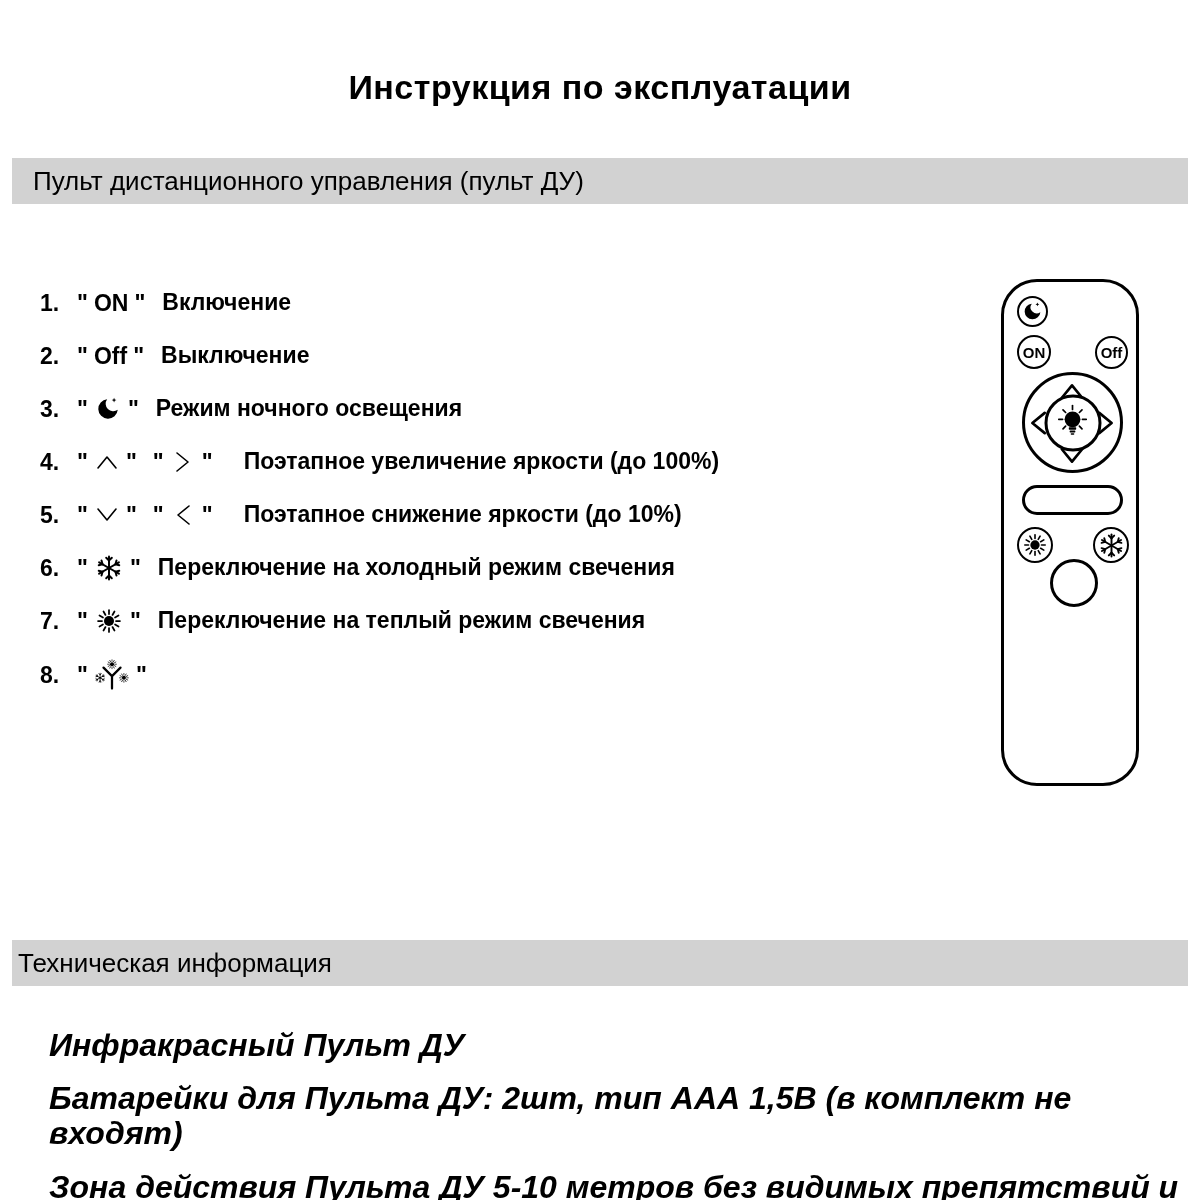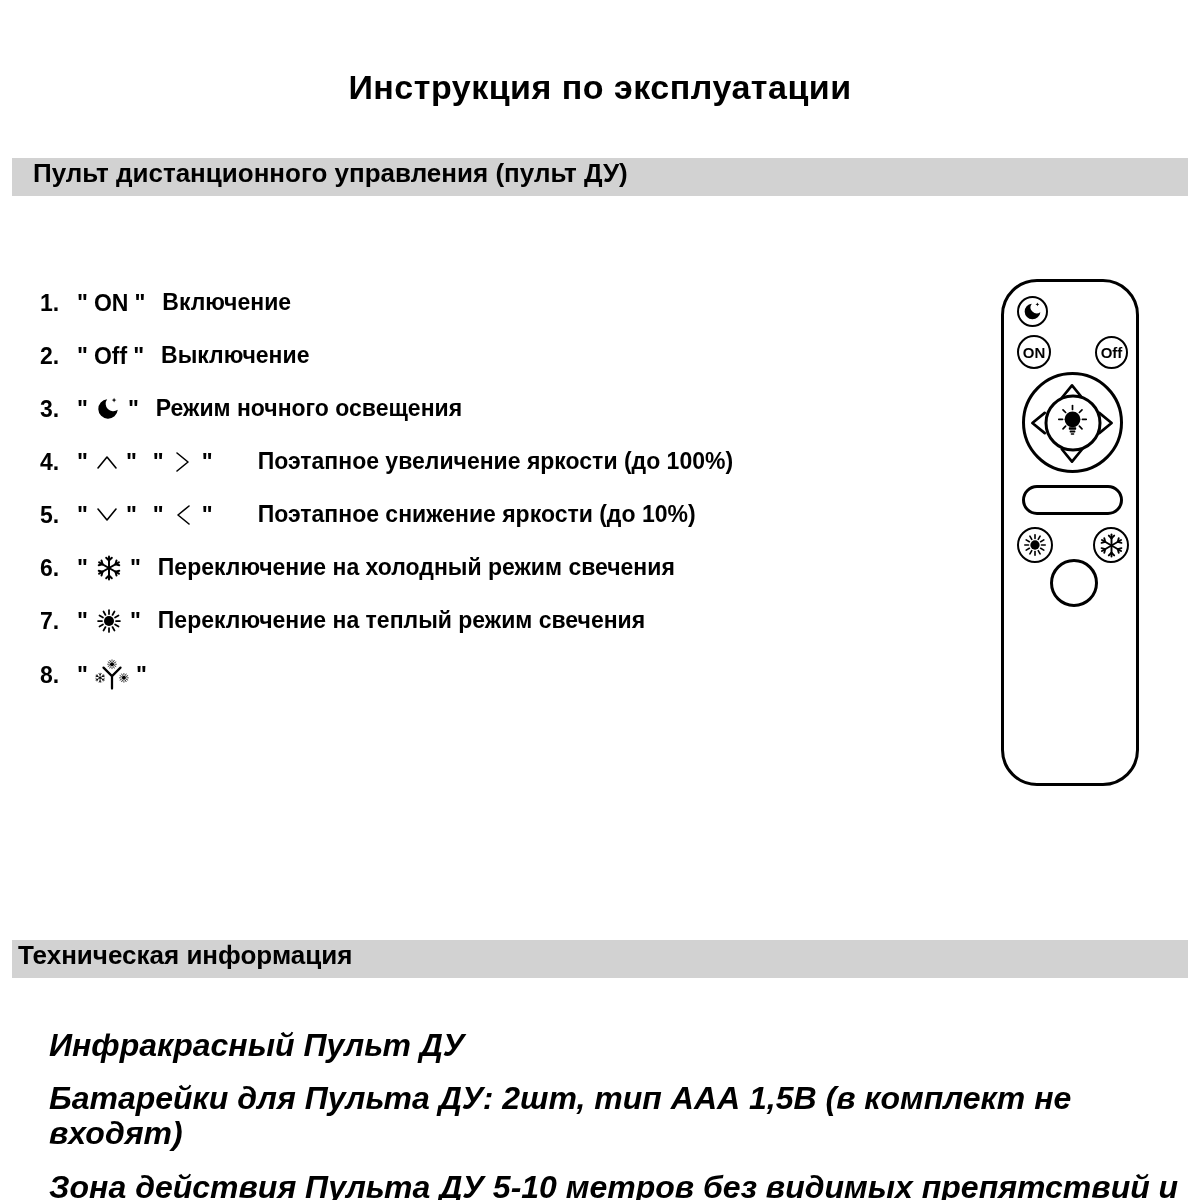--- a/index.html
+++ b/index.html
@@ -5,37 +5,37 @@
   html,body{margin:0;padding:0;background:#fff;}
   body{
     position:relative;width:1200px;height:1200px;overflow:hidden;
     font-family:"Liberation Sans",sans-serif;color:#000;font-weight:700;
   }
   .page-title{
     position:absolute;top:68px;left:0;width:100%;text-align:center;
     font-size:34px;font-weight:700;letter-spacing:.5px;
   }
   .bar{
-    position:absolute;left:12px;width:1176px;height:38px;background:#d2d2d2;
-    display:flex;align-items:flex-start;padding-left:21px;box-sizing:border-box;
-    font-size:26px;font-weight:700;
+    position:absolute;left:12px;width:1176px;height:46px;background:#d2d2d2;
+    display:flex;align-items:center;padding-left:21px;box-sizing:border-box;
+    font-size:26px;font-weight:400;
   }
   .bar-remote{top:158px;}
   .bar-tech{top:940px;padding-left:6px;}
 
   
   .list{position:absolute;left:40px;top:288px;}
   .item{display:flex;align-items:center;min-height:30px;margin-bottom:23px;font-size:23px;}
   .num{width:34px;flex:0 0 auto;}
   .q{margin:0 3px;}
   .lbl{margin:0 3px;}
   .tok{display:flex;align-items:center;}
   .tok + .tok{margin-left:10px;}
   .desc{margin-left:14px;white-space:pre-line;line-height:1.3;text-align:right;}
-  .desc-wide{margin-left:42px;}
+  .desc-wide{margin-left:28px;}
   .ic{display:block;margin:0 4px;}
   .rot90{transform:rotate(90deg);}
   .rot180{transform:rotate(180deg);}
   .rot270{transform:rotate(-90deg);}
 
   
   .remote{
     position:absolute;left:1001px;top:279px;width:138px;height:507px;
     border:3px solid #000;border-radius:36px;box-sizing:border-box;background:#fff;
   }

